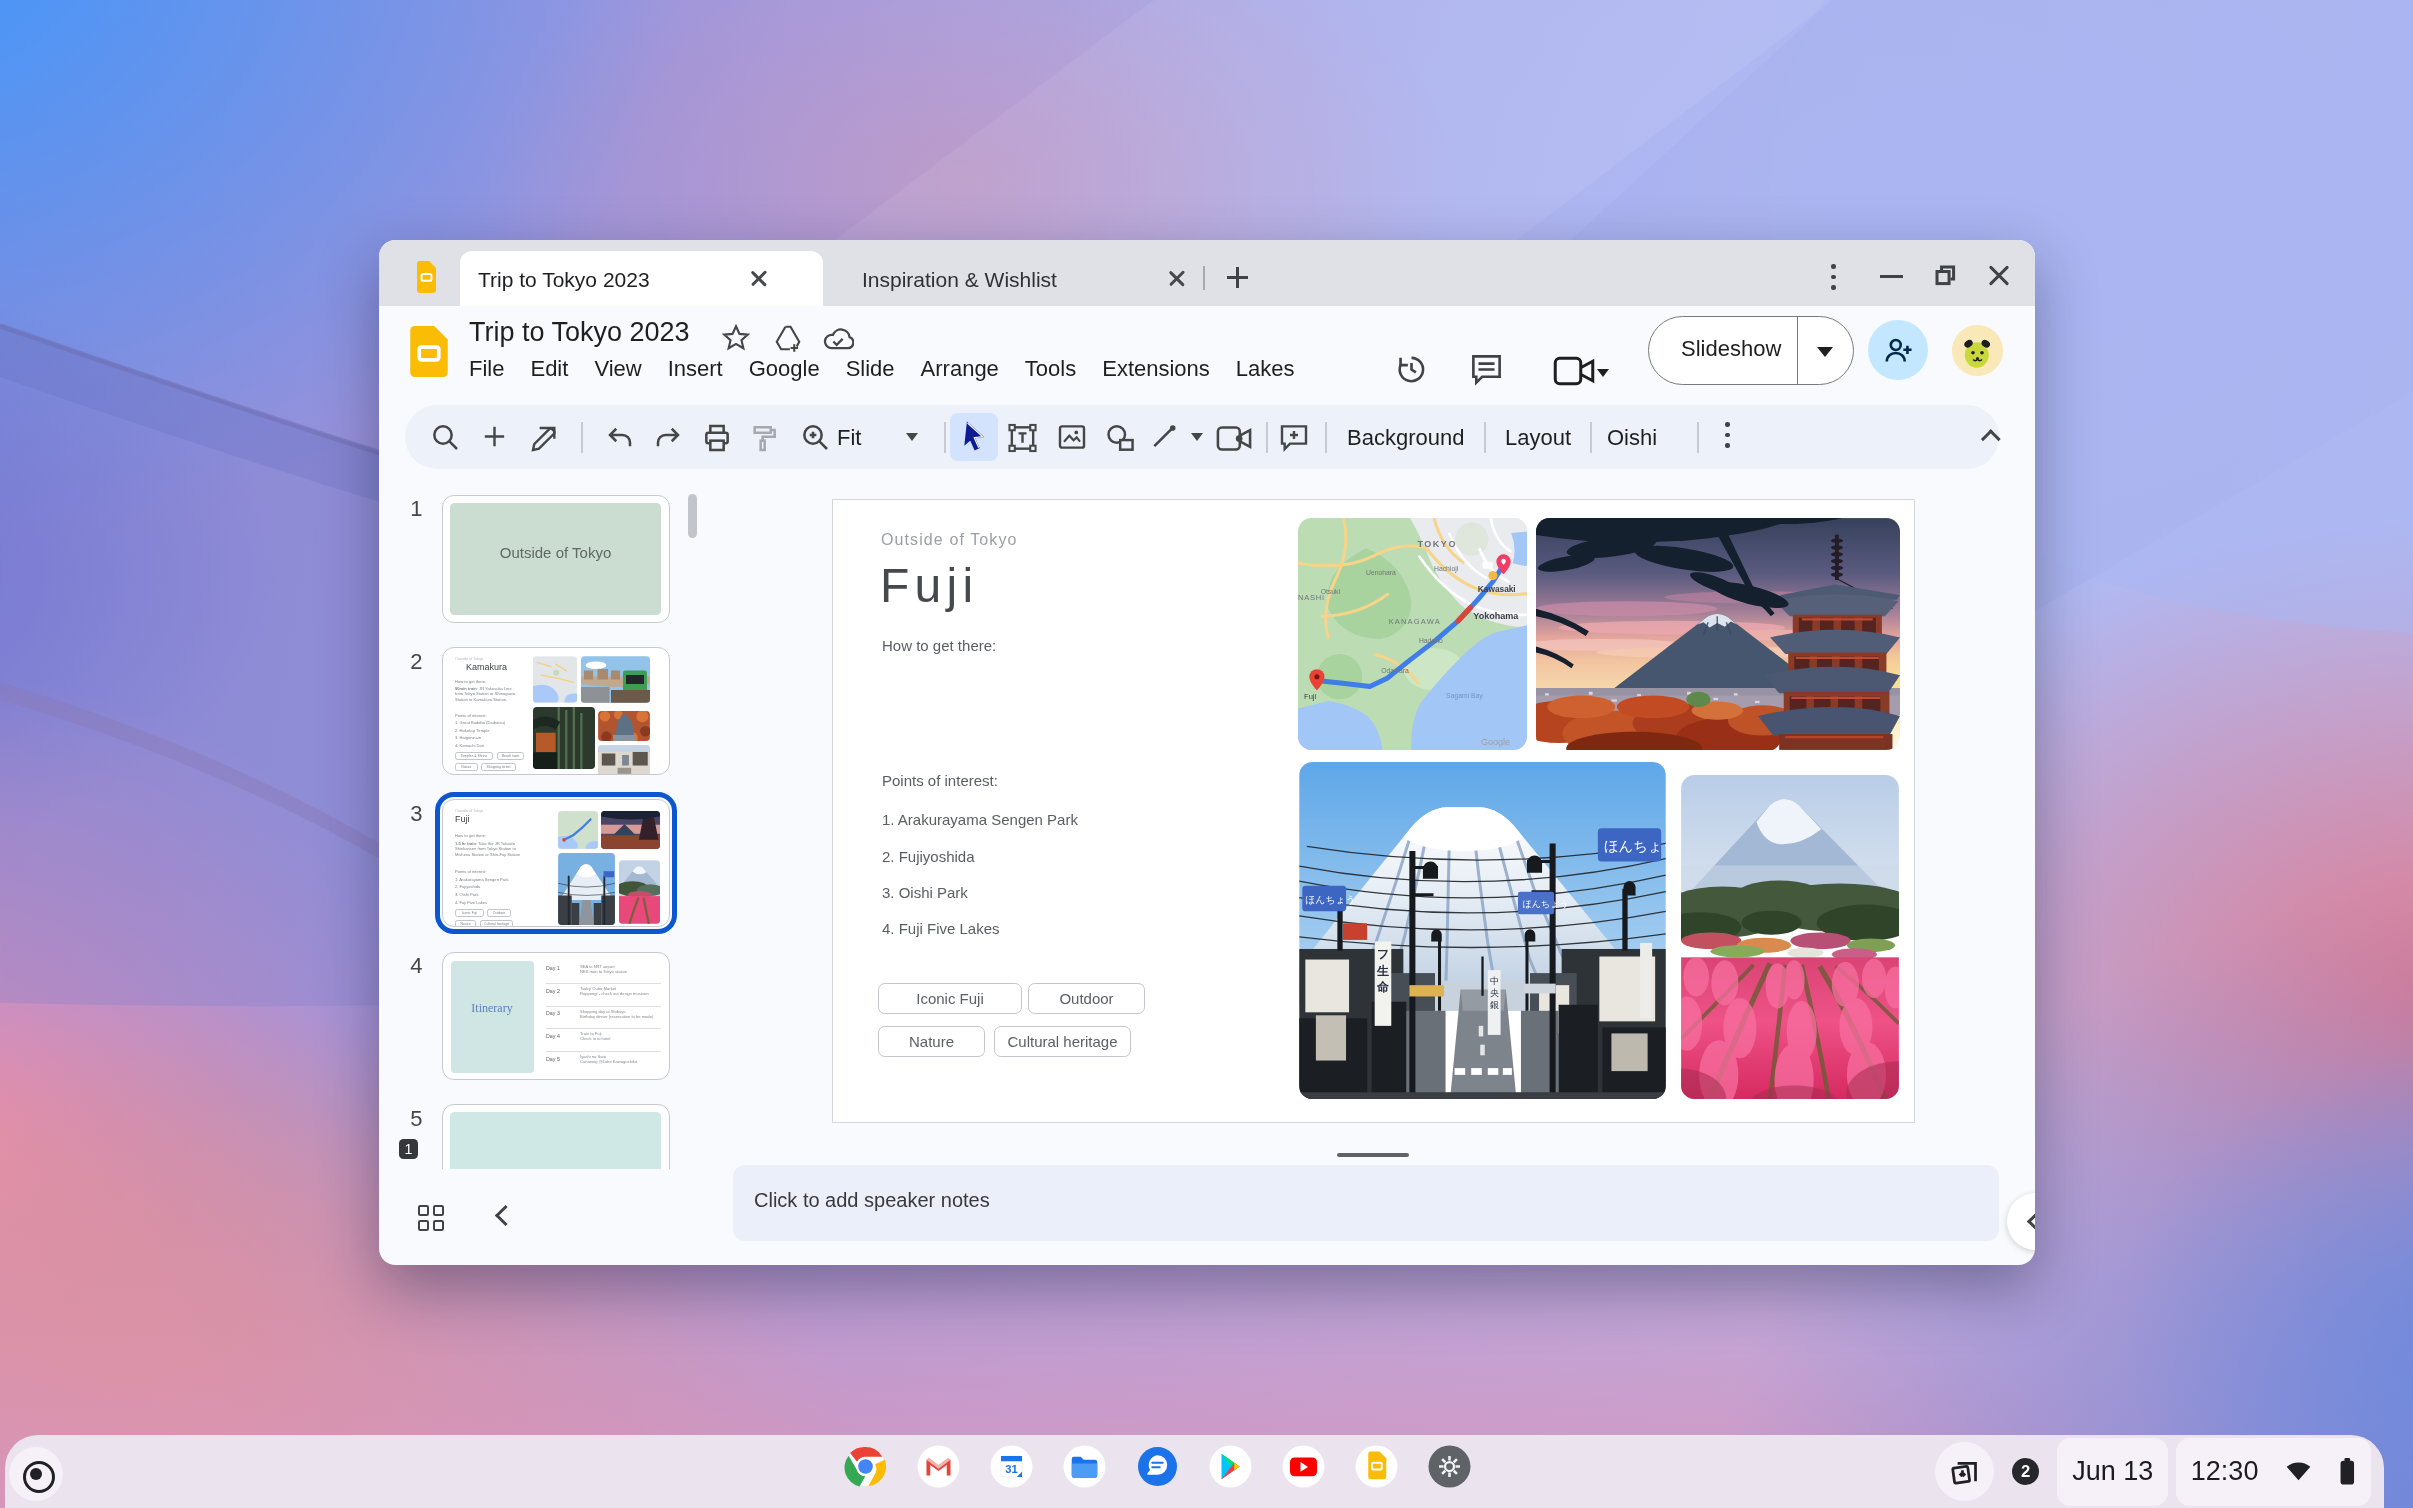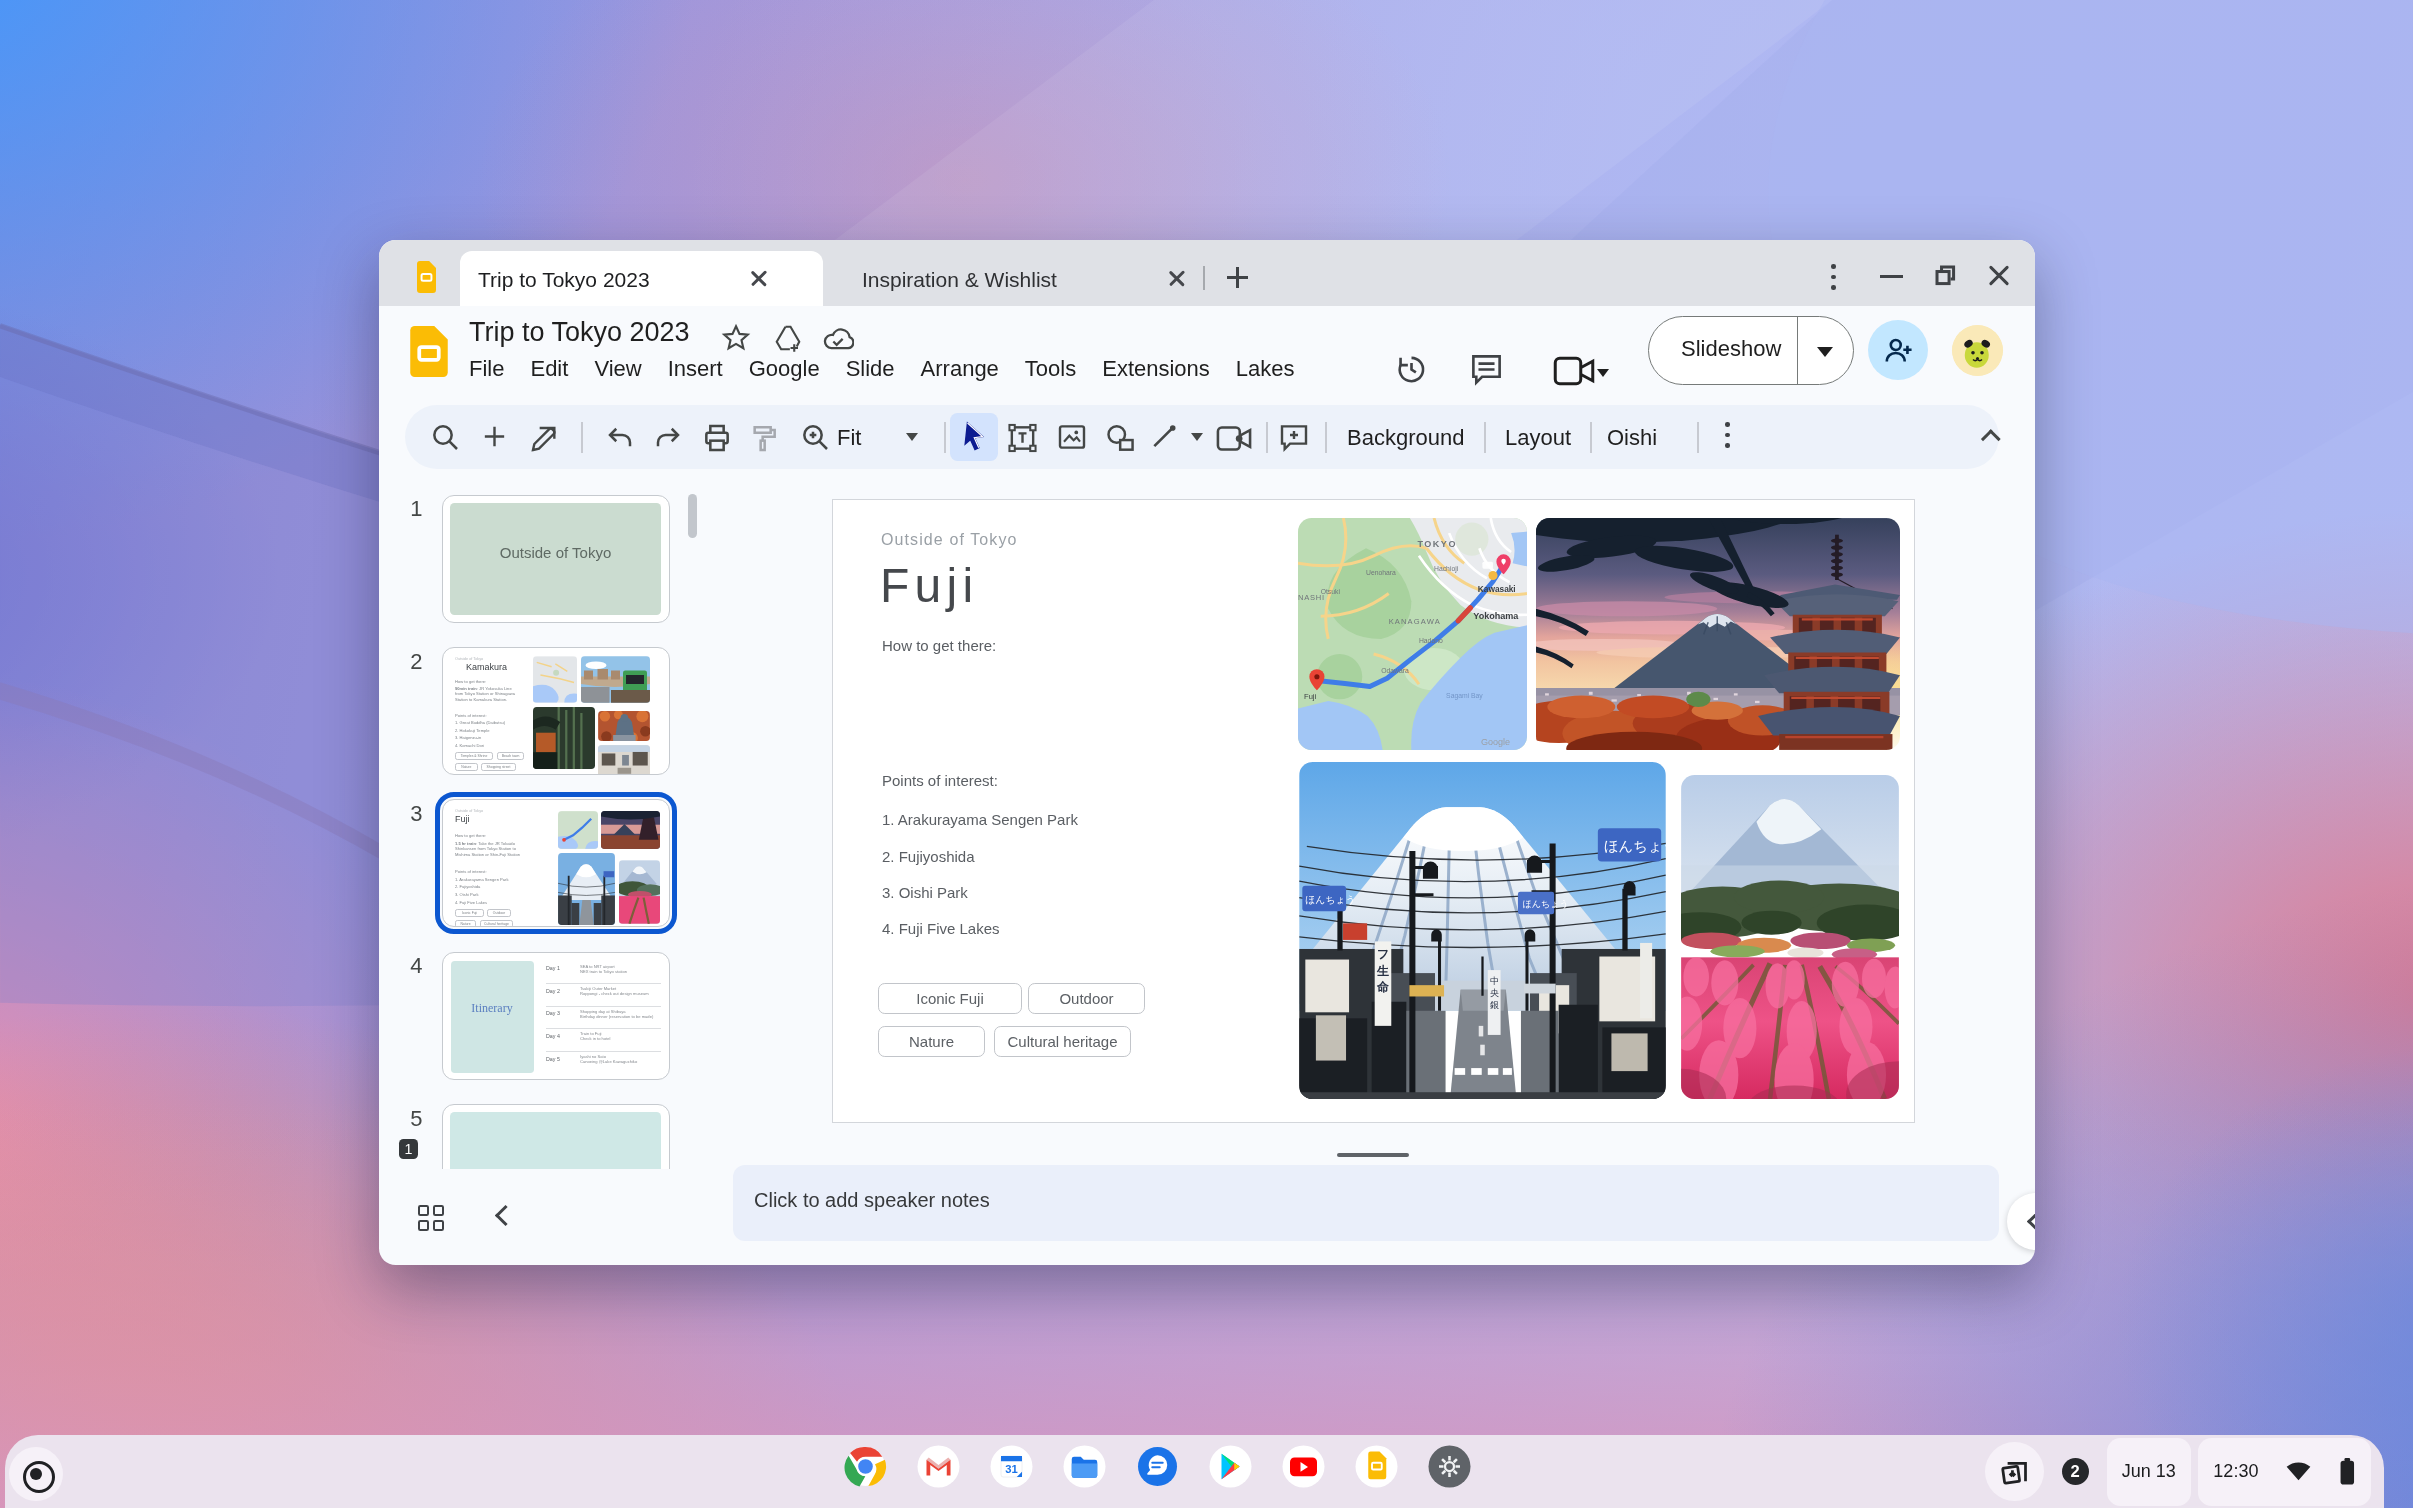--- a/index.html
+++ b/index.html
@@ -34,21 +34,21 @@
     border-radius:50%; border:3.8px solid #202124; }
   .launcher:before { content:""; position:absolute; left:21px; top:21px; width:12px; height:12px;
     border-radius:50%; background:#202124; z-index:2; }
   .dock { position:absolute; top:1444px; left:843px; height:45px; display:flex; gap:28px; align-items:flex-end; }
   .dock .ic { width:45px; height:45px; position:relative; }
   .tray { position:absolute; top:1442px; right:42px; height:59px; display:flex; gap:7.5px; align-items:center; }
   .traycirc { width:59px; height:59px; border-radius:50%; background:#f6f1f8; position:relative; }
   .badge2 { width:27px; height:27px; border-radius:50%; background:#26282b; color:#fff; font-size:16.6px;
     font-weight:bold; display:flex; align-items:center; justify-content:center; margin:0 10.6px; }
   .traypill { height:68px; border-radius:13.6px; background:#f6f1f8; display:flex; align-items:center;
-    padding:0 15px; color:#1b1c1e; font-size:18px; font-weight:500; }
+    padding:0 15px; color:#1b1c1e; font-size:27px; font-weight:500; }
 
   
   #win { position:absolute; left:379px; top:240px; width:1656px; height:1025px;
     border-radius:16.6px; background:#f8fafd; box-shadow:0 22.6px 60px rgba(20,20,50,.38); overflow:hidden; }
   #tabstrip { position:absolute; left:0; top:0; width:100%; height:66px; background:#dfe1e6; }
   .favicon { position:absolute; left:38px; top:21px; }
   .tab-active { position:absolute; left:81px; top:10.6px; width:363px; height:56px; background:#fff;
     border-radius:12px 12px 0 0; }
   .tab-title { position:absolute; left:18px; top:17.3px; font-size:21px; color:#1d1e20; }
   .tabx { position:absolute; width:16.6px; height:16.6px; }

